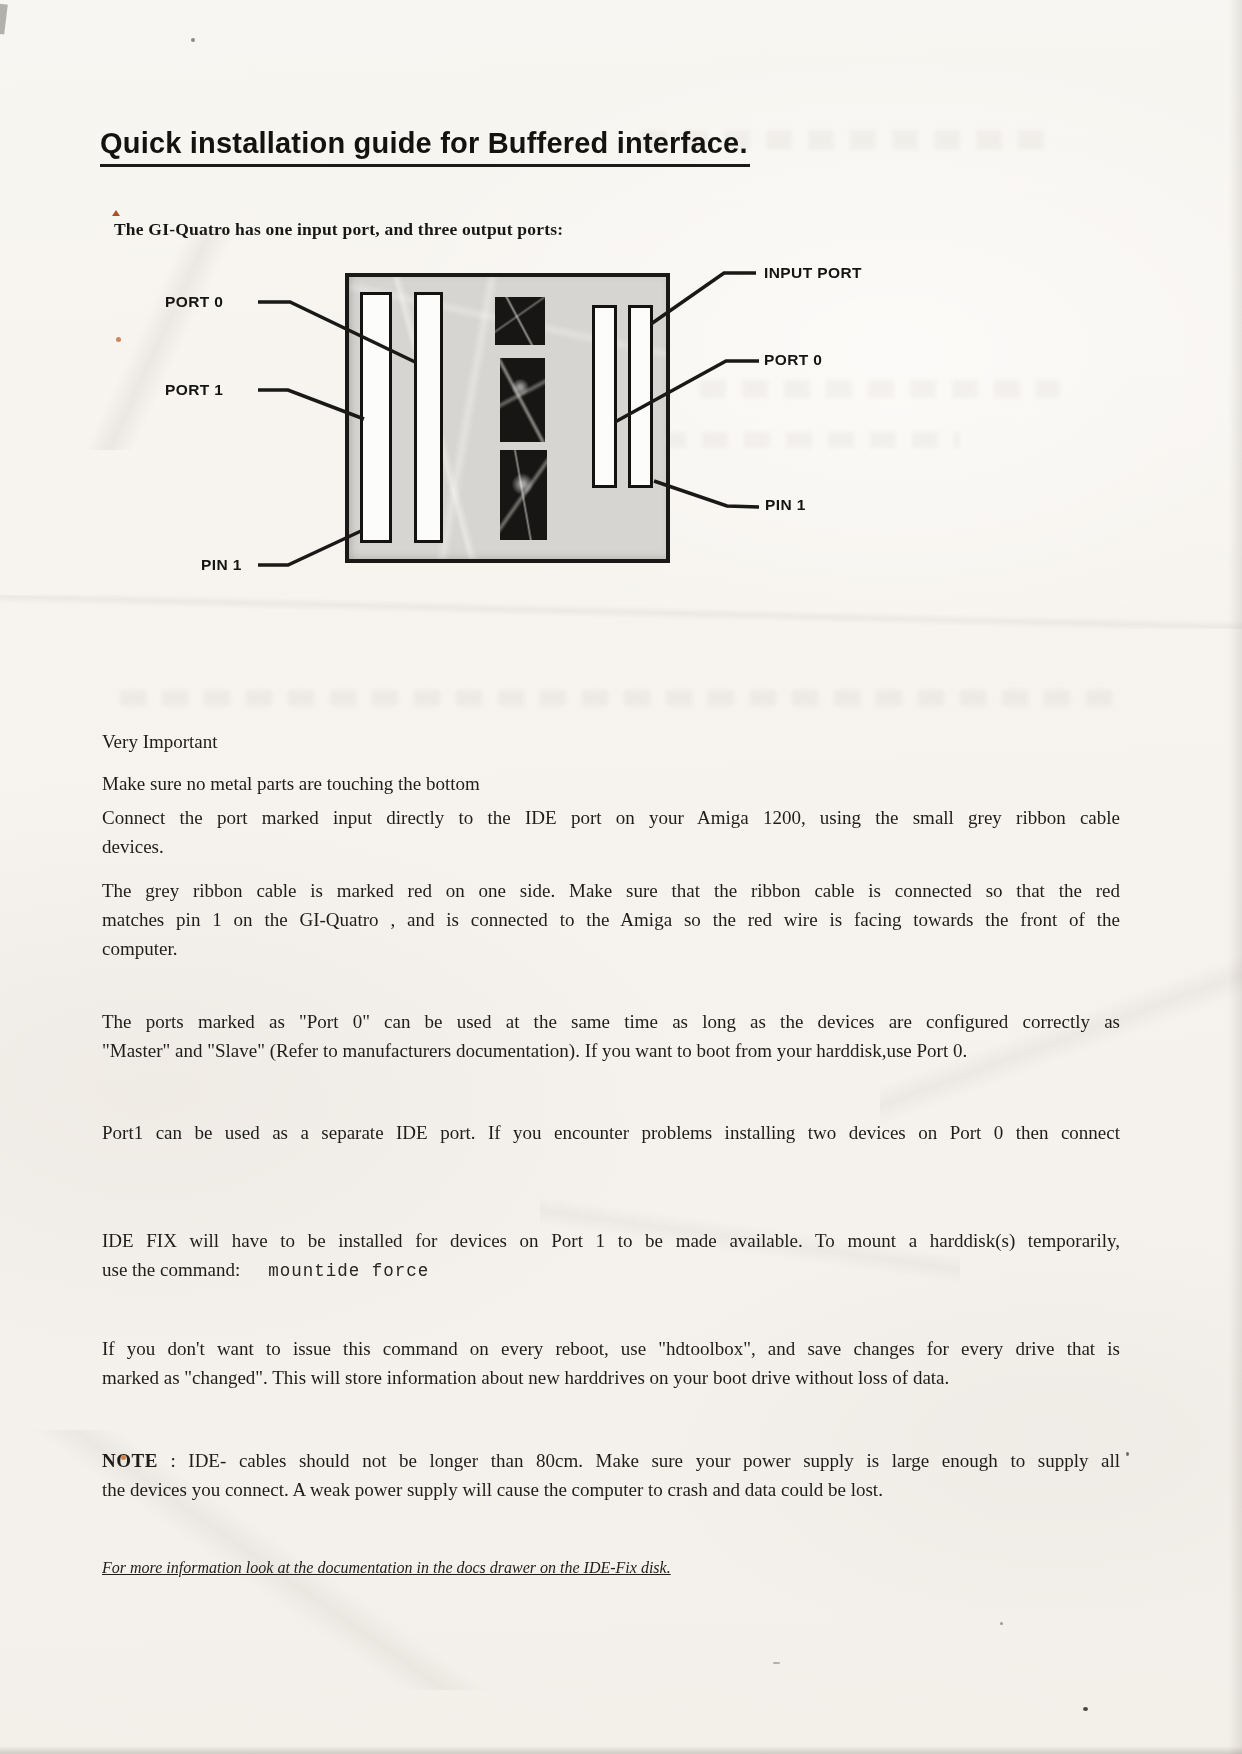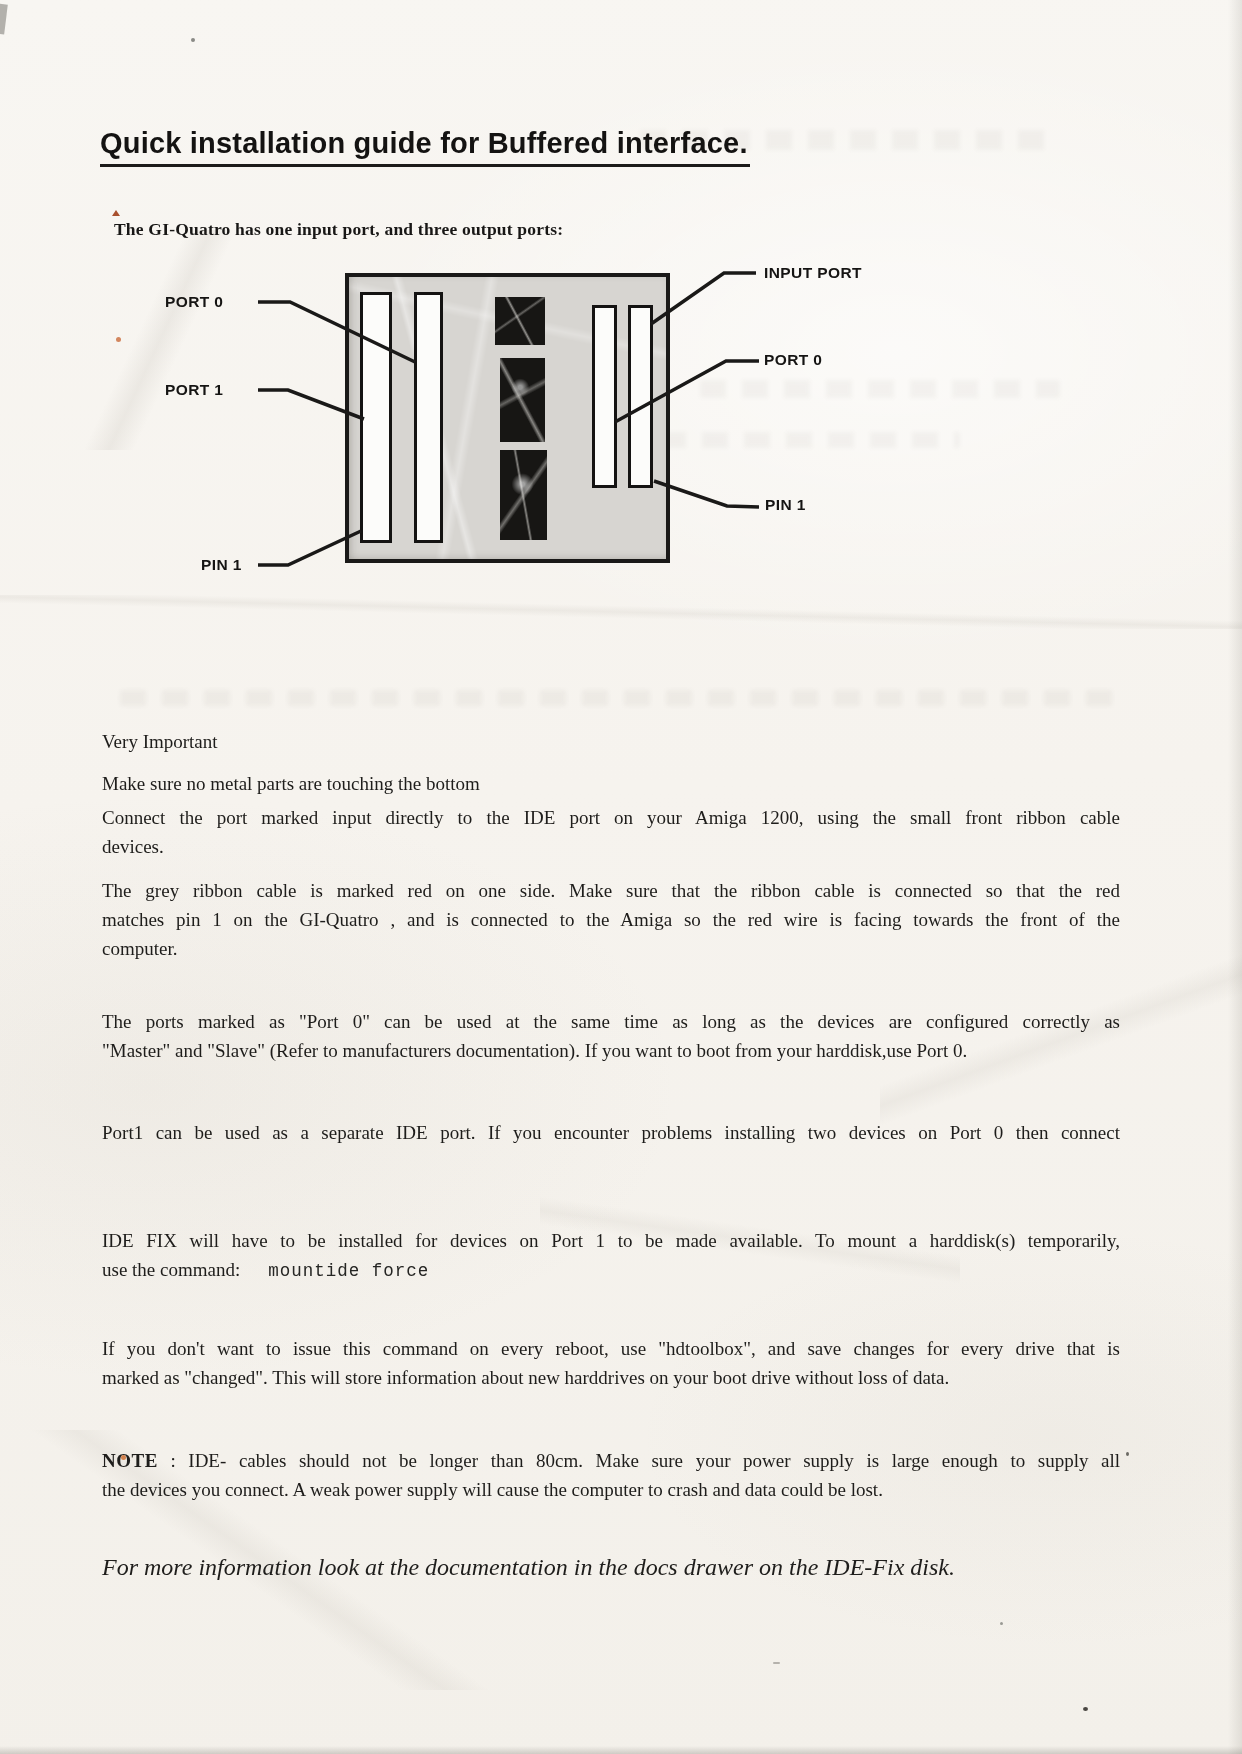--- a/index.html
+++ b/index.html
@@ -62,21 +62,21 @@
   #lblPin1R{left:765px;top:496px;}
   .leaders{position:absolute;left:140px;top:250px;}
   .leaders polyline{fill:none;stroke:#1a1918;stroke-width:3.5;}
   
   .para{position:absolute;left:102px;width:1018px;font-size:19px;line-height:29px;color:#1e1d1b;}
   .ln{min-height:29px;}
   .j{text-align:justify;text-align-last:justify;}
   .l{text-align:left;}
   .mono{font-family:"Liberation Mono","DejaVu Sans Mono",monospace;font-size:17.5px;margin-left:28px;letter-spacing:1px;color:#262624;}
   .notelbl{font-weight:bold;letter-spacing:.5px;}
-  .footer{font-style:italic;font-size:24px;}
+  .footer{font-style:italic;font-size:16px;text-decoration:underline;}
   
   .ghost{position:absolute;pointer-events:none;filter:blur(2px);border-radius:3px;
     background:repeating-linear-gradient(90deg,#6b6459 0 26px,transparent 26px 42px);}
   .crease{position:absolute;pointer-events:none;}
   .speck{position:absolute;border-radius:50%;pointer-events:none;}
   .edge-r{position:absolute;right:0;top:0;width:14px;height:100%;pointer-events:none;
     background:linear-gradient(to right,transparent,rgba(90,85,75,.12));}
   .edge-b{position:absolute;left:0;bottom:0;width:100%;height:8px;pointer-events:none;
     background:linear-gradient(to bottom,transparent,rgba(60,55,48,.20));}
   .corner-tl{position:absolute;left:-3px;top:4px;width:9px;height:30px;background:rgba(52,49,44,.35);transform:rotate(7deg);pointer-events:none;}
@@ -128,21 +128,21 @@
 
   <div class="para" style="top:769px">
     <div class="ln l">Make sure no metal parts are touching the bottom</div>
   </div>
 
   <div class="para" style="top:727px">
     <div class="ln l">Very Important</div>
   </div>
 
   <div class="para" style="top:803px">
-    <div class="ln j">Connect the port marked input directly to the IDE port on your Amiga 1200, using  the small front ribbon cable</div>
+    <div class="ln j">Connect the port marked input directly to the IDE port on your Amiga 1200, using  the small grey ribbon cable</div>
     <div class="ln l">devices.</div>
   </div>
 
   <div class="para" style="top:876px">
     <div class="ln j">The grey ribbon cable is marked red on one side. Make sure that the ribbon cable is connected so that the red</div>
     <div class="ln j">matches pin 1 on the GI-Quatro , and is connected to the Amiga so the red wire is facing towards the front of the</div>
     <div class="ln l">computer.</div>
   </div>
 
   <div class="para" style="top:1007px">

